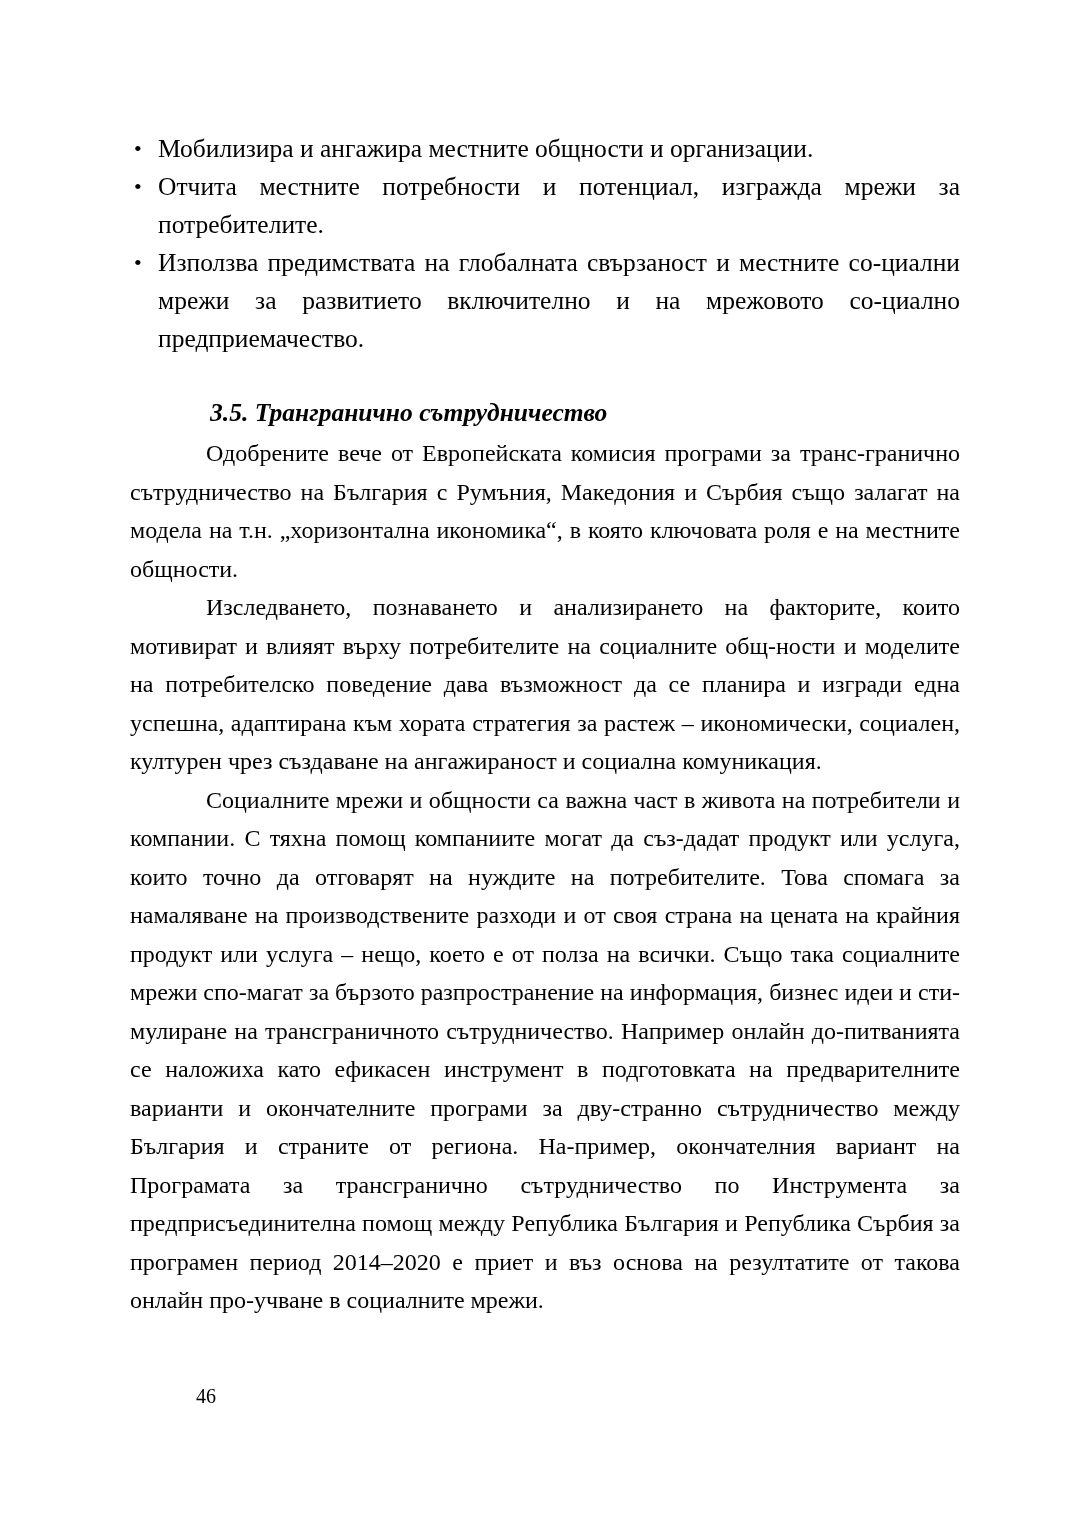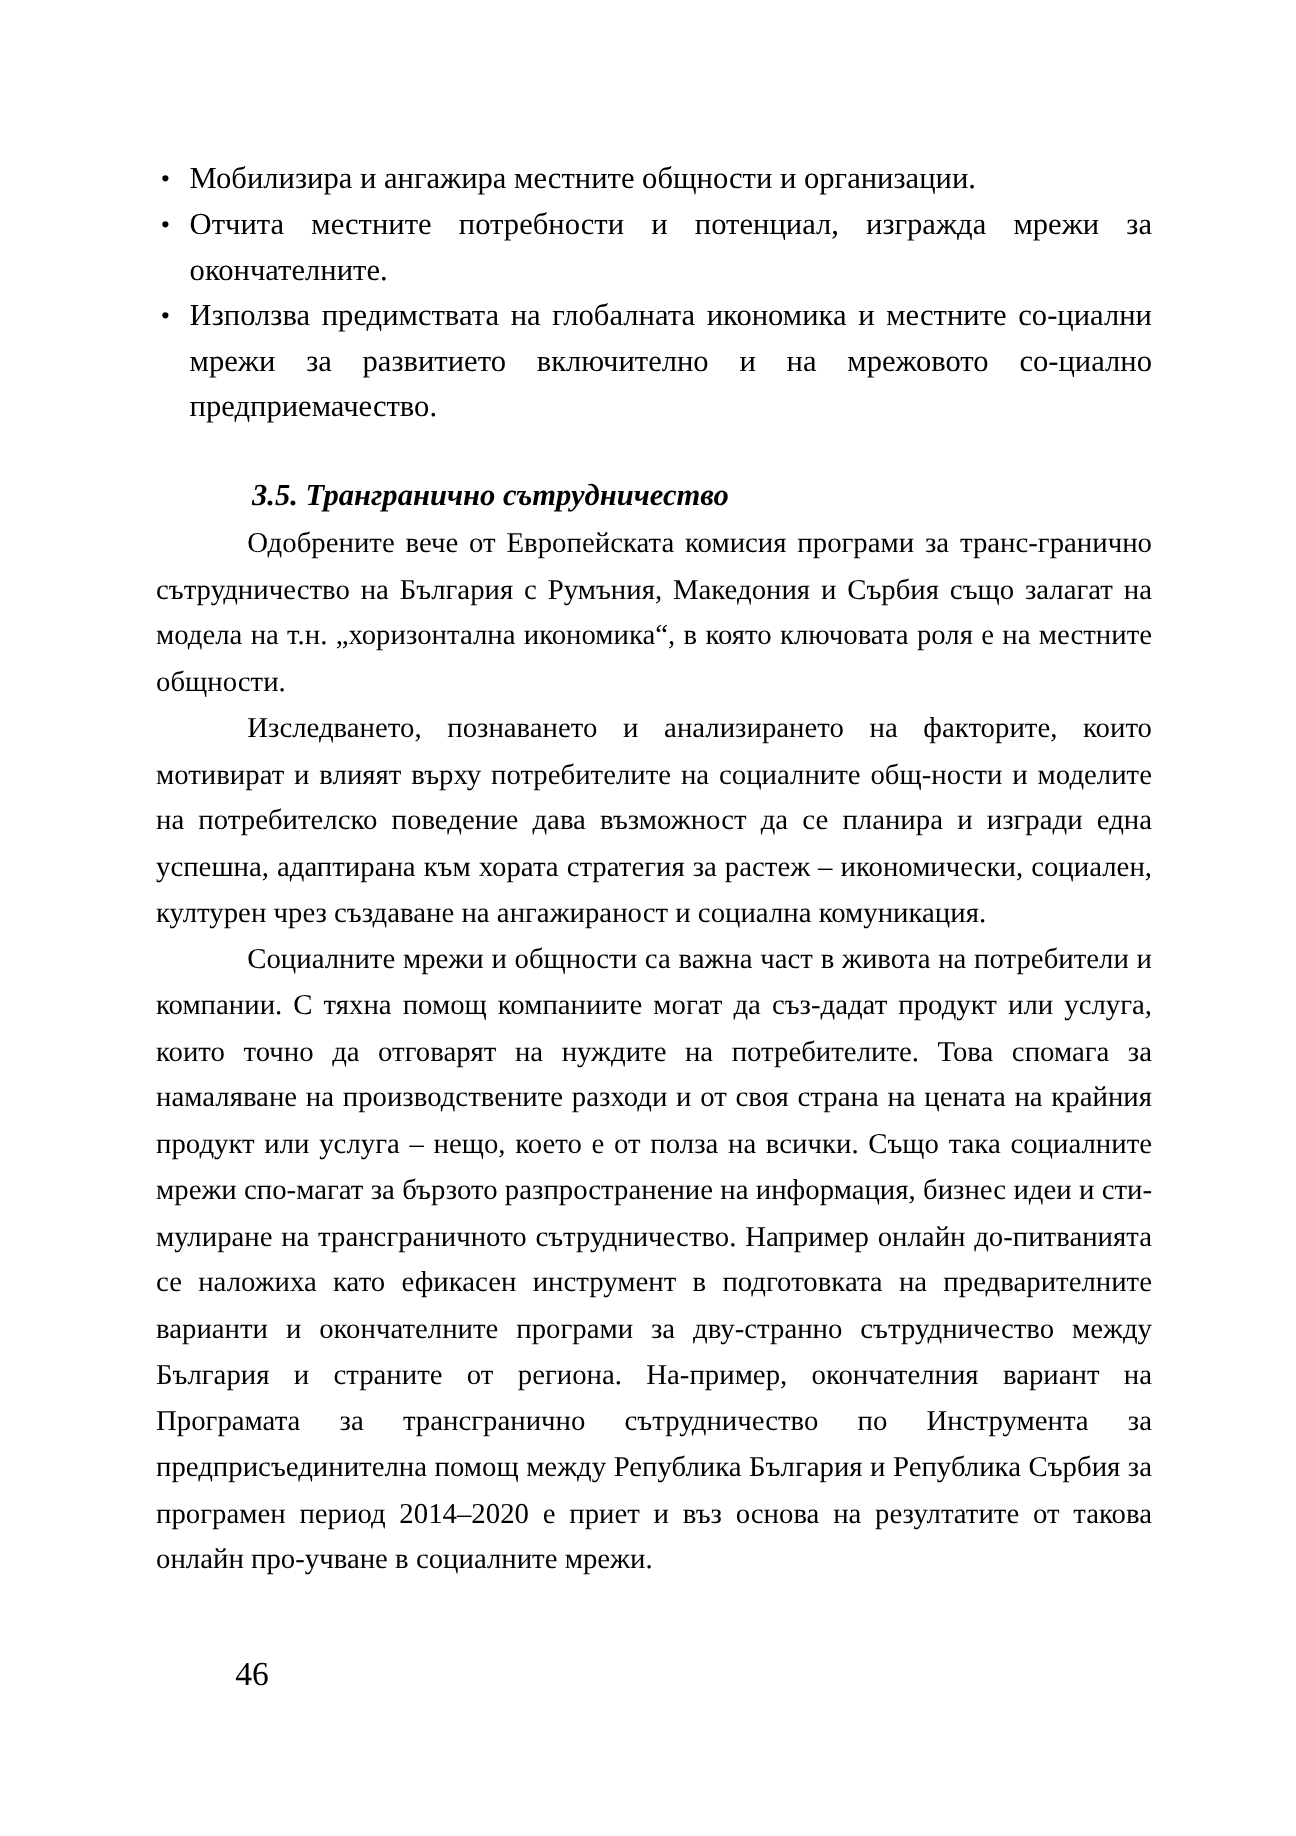--- a/index.html
+++ b/index.html
@@ -68,34 +68,34 @@
     text-indent: 76px;
     hyphens: manual;
   }
   p.first-after-heading {
     margin-top: 2px;
   }
   .page-number {
     position: absolute;
     left: 196px;
     top: 1382px;
-    font-size: 28px;
+    font-size: 20px;
     line-height: 28px;
   }
 </style>
 </head>
 <body>
 
 <div class="page">
   <div class="content">
 
     <ul class="bullets">
       <li class="nojust">Мобилизира и ангажира местните общности и организации.</li>
-      <li>Отчита местните потребности и потенциал, изгражда мрежи за окончателните.</li>
-      <li>Използва предимствата на глобалната икономика и местните со-циални мрежи за развитието включително и на мрежовото со-циално предприемачество.</li>
+      <li>Отчита местните потребности и потенциал, изгражда мрежи за потребителите.</li>
+      <li>Използва предимствата на глобалната свързаност и местните со-циални мрежи за развитието включително и на мрежовото со-циално предприемачество.</li>
     </ul>
 
     <h2 class="section-heading">3.5. Трангранично сътрудничество</h2>
 
     <p class="body-par first-after-heading">Одобрените вече от Европейската комисия програми за транс-гранично сътрудничество на България с Румъния, Македония и Сърбия също залагат на модела на т.н. „хоризонтална икономика“, в която ключовата роля е на местните общности.</p>
     <p class="body-par">Изследването, познаването и анализирането на факторите, които мотивират и влияят върху потребителите на социалните общ-ности и моделите на потребителско поведение дава възможност да се планира и изгради една успешна, адаптирана към хората стратегия за растеж – икономически, социален, културен чрез създаване на ангажираност и социална комуникация.</p>
     <p class="body-par">Социалните мрежи и общности са важна част в живота на потребители и компании. С тяхна помощ компаниите могат да съз-дадат продукт или услуга, които точно да отговарят на нуждите на потребителите. Това спомага за намаляване на производствените разходи и от своя страна на цената на крайния продукт или услуга – нещо, което е от полза на всички. Също така социалните мрежи спо-магат за бързото разпространение на информация, бизнес идеи и сти-мулиране на трансграничното сътрудничество. Например онлайн до-питванията се наложиха като ефикасен инструмент в подготовката на предварителните варианти и окончателните програми за дву-странно сътрудничество между България и страните от региона. На-пример, окончателния вариант на Програмата за трансгранично сътрудничество по Инструмента за предприсъединителна помощ между Република България и Република Сърбия за програмен период 2014–2020 е приет и въз основа на резултатите от такова онлайн про-учване в социалните мрежи.</p>
 
   </div>
 

